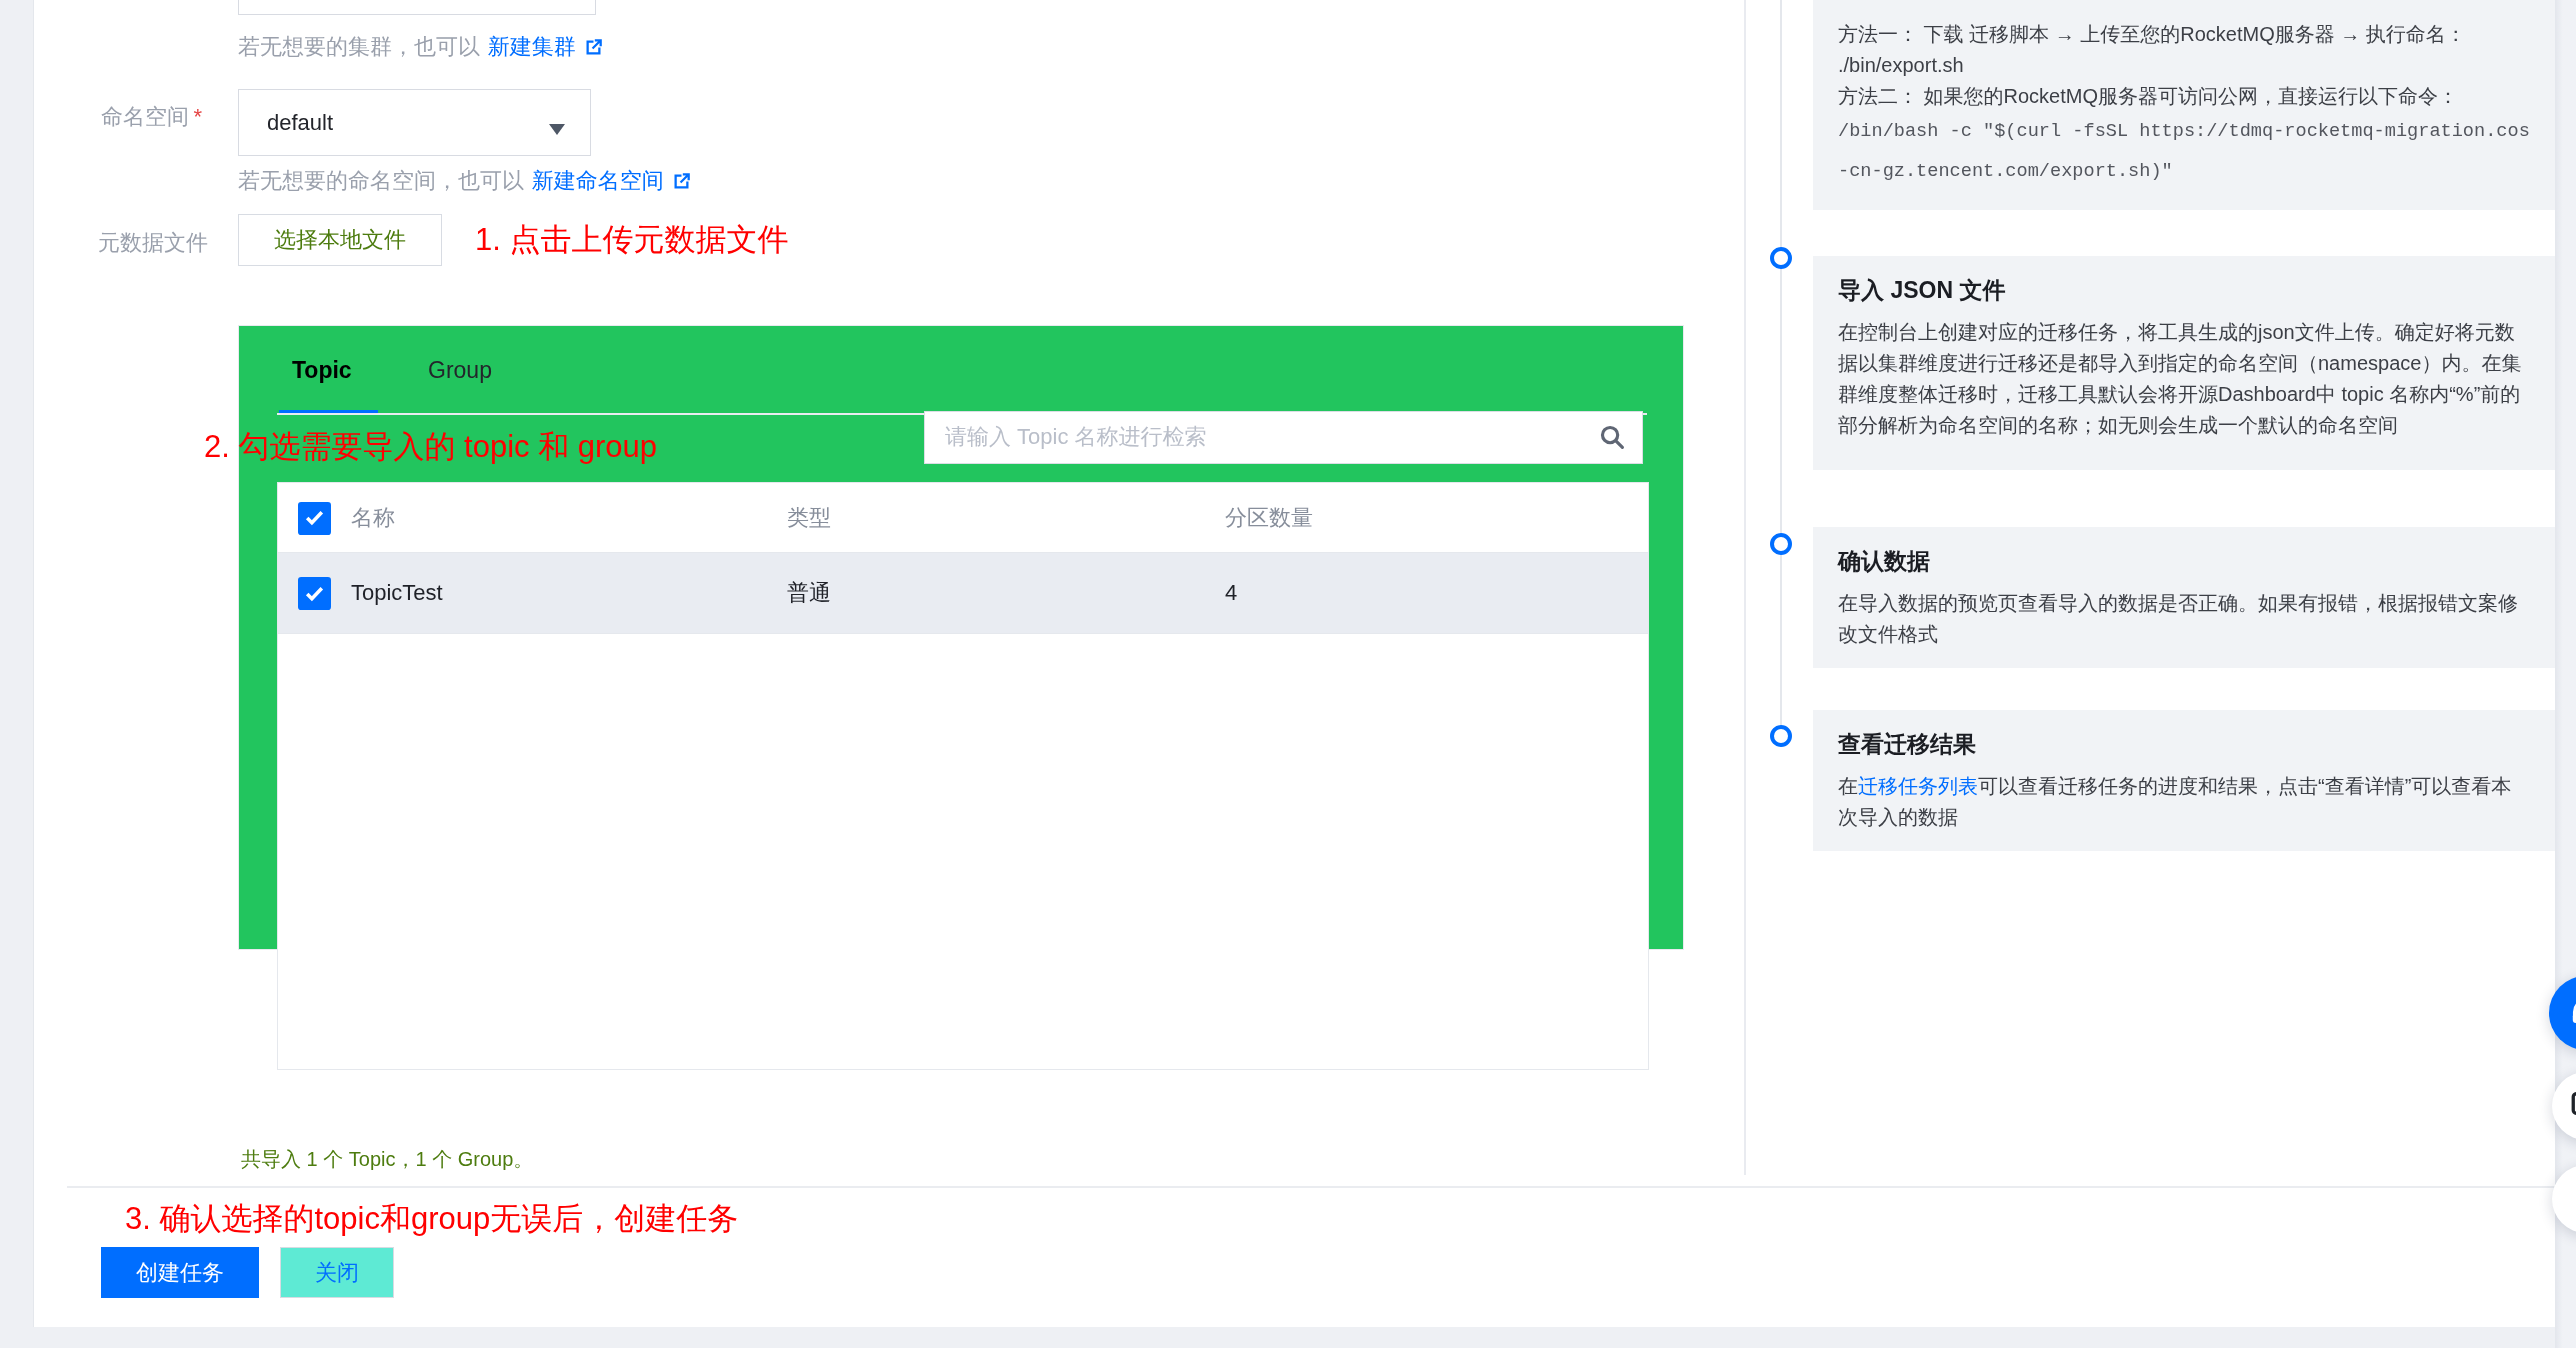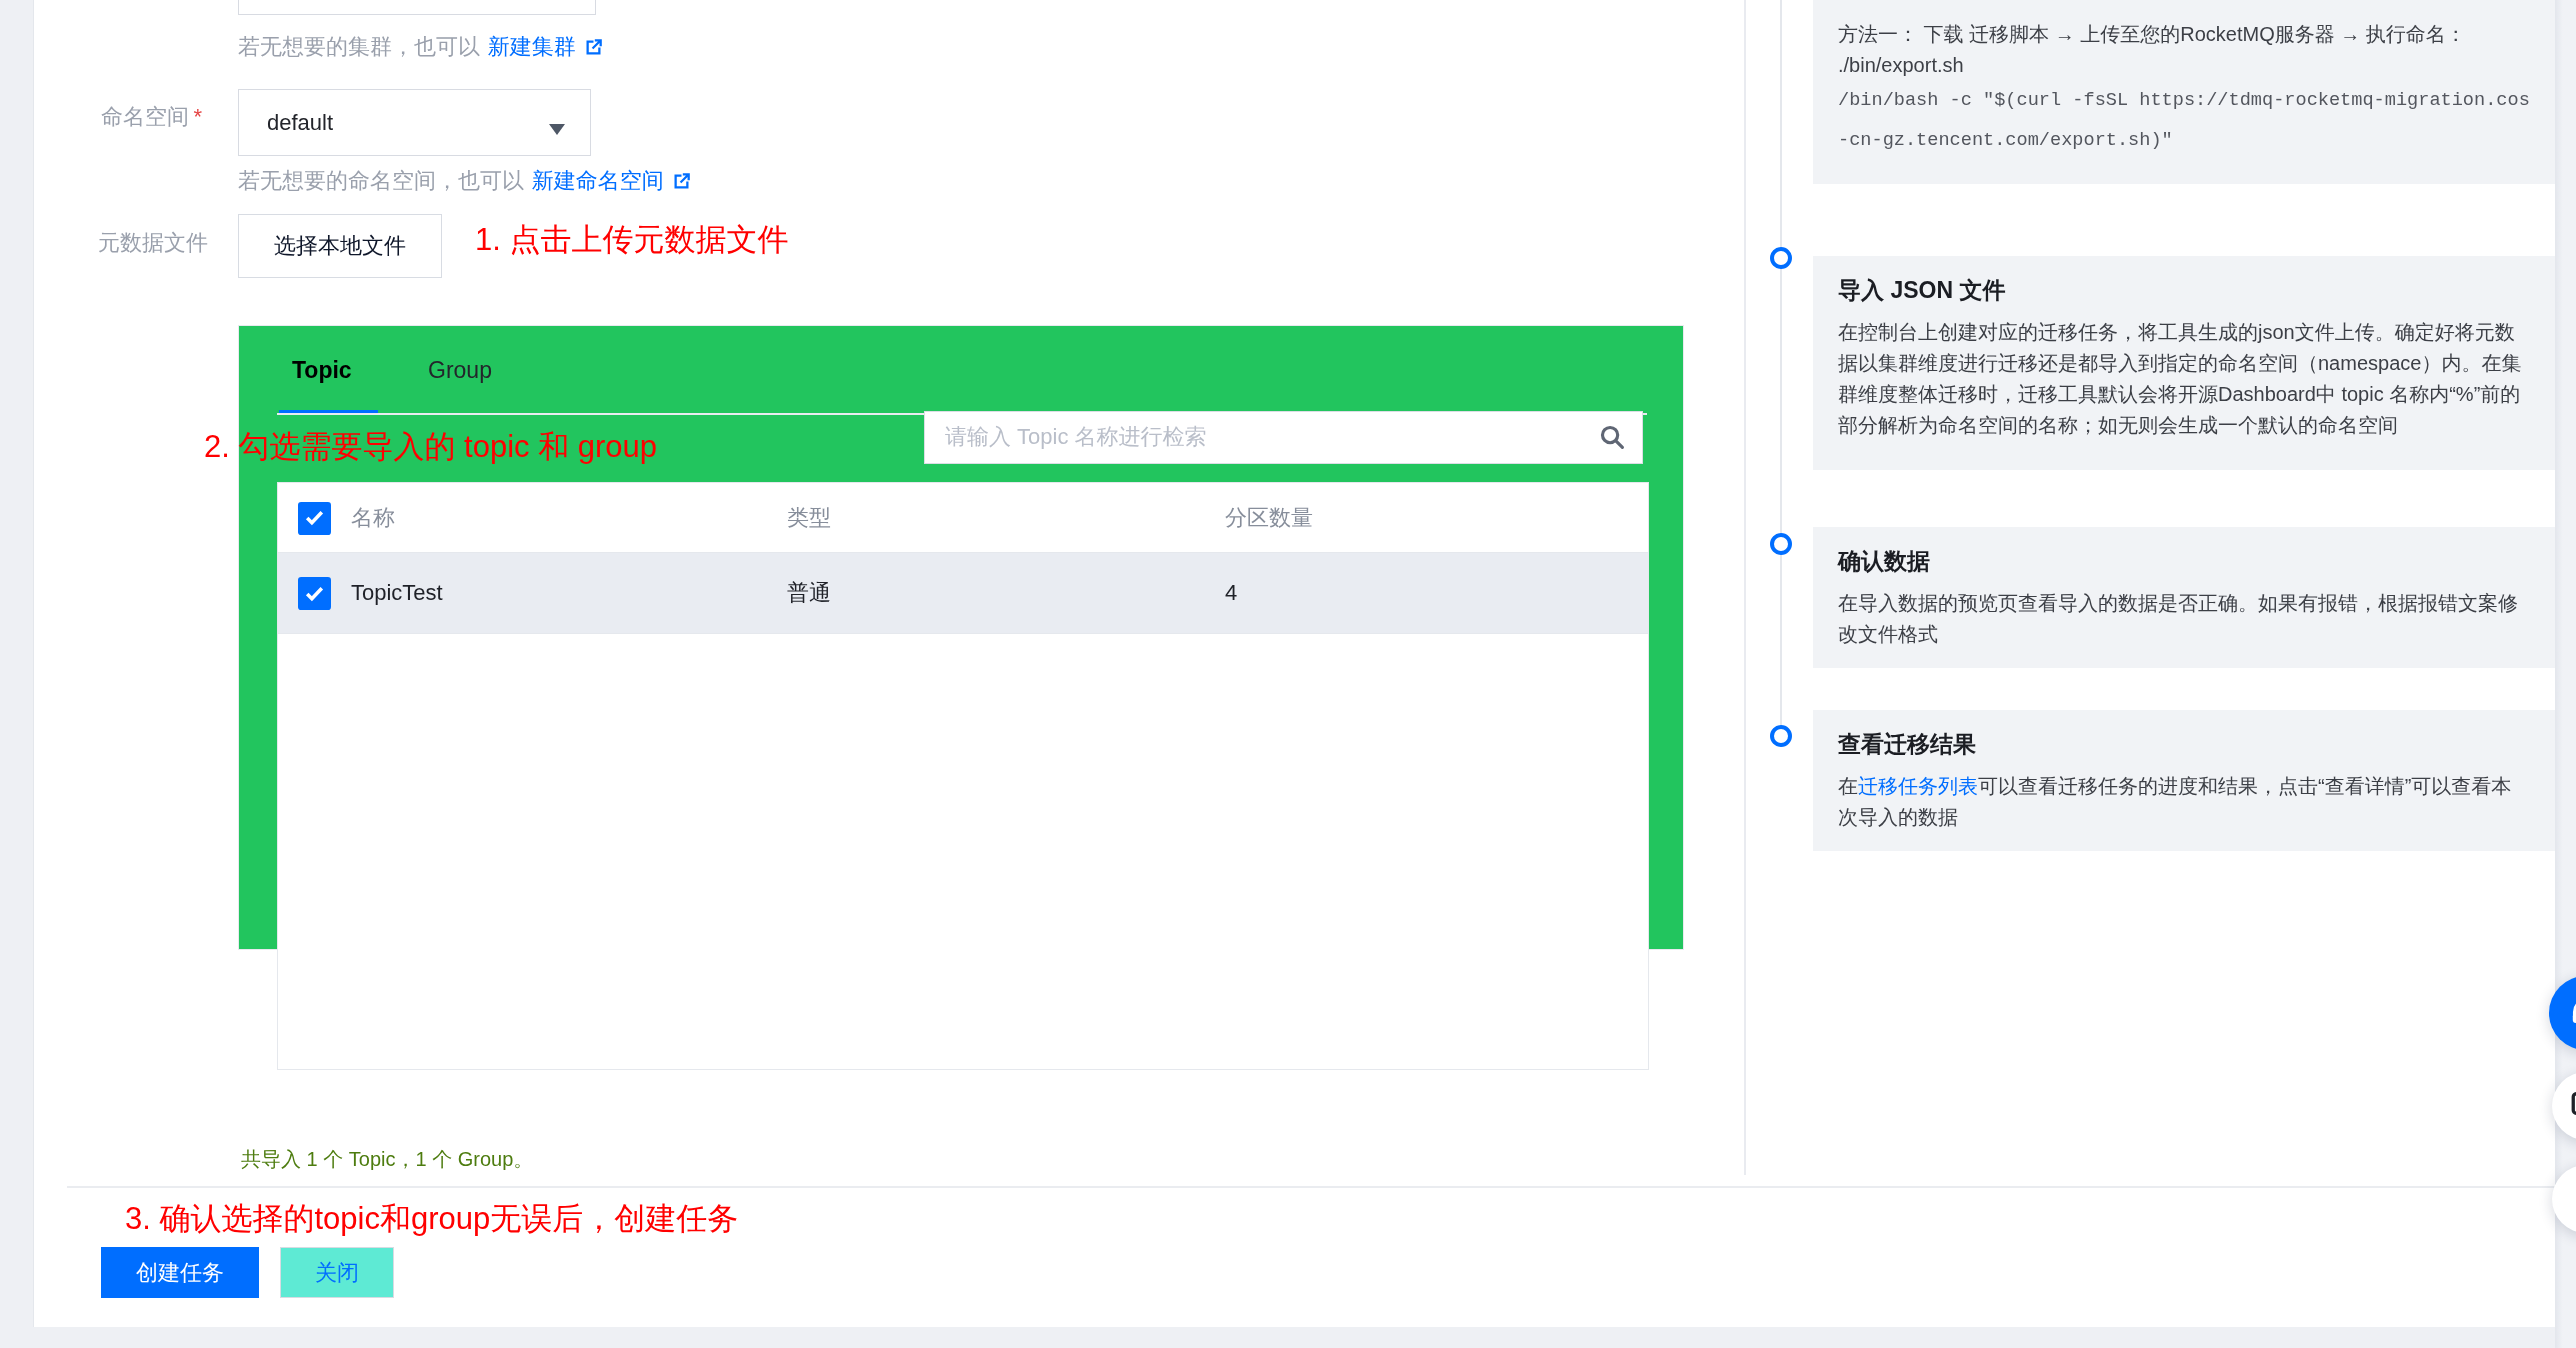--- a/index.html
+++ b/index.html
@@ -15,21 +15,21 @@
   .help-namespace { left:204px; top:167px; }
   .link { color:#006eff; cursor:pointer; }
   .ext-icon { width:21px; height:21px; display:inline-block; }
   .form-label { position:absolute; font-size:22px; color:#9aa0ac; }
   .label-namespace { left:67px; top:102px; }
   .label-metadata { left:64px; top:228px; }
   .req { color:#e54545; margin-left:4.6px; }
   .select-box { position:absolute; left:204px; top:89px; width:353px; height:67px; border:1.5px solid #d8dbe2; background:#fff; display:flex; align-items:center; cursor:pointer; }
   .select-box .val { margin-left:28px; font-size:22px; color:#23252b; }
   .caret { position:absolute; right:25px; top:34px; width:0; height:0; border-left:8.5px solid transparent; border-right:8.5px solid transparent; border-top:11px solid #4e5766; }
-  .btn-choose { position:absolute; left:204px; top:214px; width:204px; height:64px; background:#fff; border:1.5px solid #d8dce3; color:#0f172a; font-size:22px; display:flex; align-items:center; justify-content:center; cursor:pointer; }
+  .btn-choose { position:absolute; left:204px; top:214px; width:204px; height:52px; background:#fff; border:1.5px solid #d8dce3; color:#4d7c0f; font-size:22px; display:flex; align-items:center; justify-content:center; cursor:pointer; }
 
   
   .red-note { position:absolute; color:#ff0000; font-size:31px; line-height:37px; white-space:nowrap; }
   .red1 { left:441px; top:221px; }
   .red2 { left:170px; top:428px; }
   .red3 { left:91px; top:1200px; }
 
   
   .panel { position:absolute; left:204px; top:325px; width:1446px; height:625px; border:1.5px solid #e8eaef; background:#22c55e; }
   .tab { position:absolute; top:31px; font-size:23px; cursor:pointer; }
@@ -168,20 +168,21 @@
     <div class="summary">共导入 1 个 Topic，1 个 Group。</div>
 
     <div class="vdivider"></div>
     <div class="timeline"></div>
     <div class="ring ring1"></div>
     <div class="ring ring2"></div>
     <div class="ring ring3"></div>
 
     <div class="gbox gbox0">
       <div class="gbody">方法一： 下载 迁移脚本 → 上传至您的RocketMQ服务器 → 执行命名： ./bin/export.sh</div>
+      <div class="gbody">方法二： 如果您的RocketMQ服务器可访问公网，直接运行以下命令：</div>
       <div class="gcode">/bin/bash -c ″$(curl -fsSL https://tdmq-rocketmq-migration.cos-cn-gz.tencent.com/export.sh)″</div>
     </div>
 
     <div class="gbox gbox2">
       <div class="gtitle">确认数据</div>
       <div class="gbody">在导入数据的预览页查看导入的数据是否正确。如果有报错，根据报错文案修改文件格式</div>
     </div>
 
     <div class="gbox gbox1">
       <div class="gtitle">导入 JSON 文件</div>

